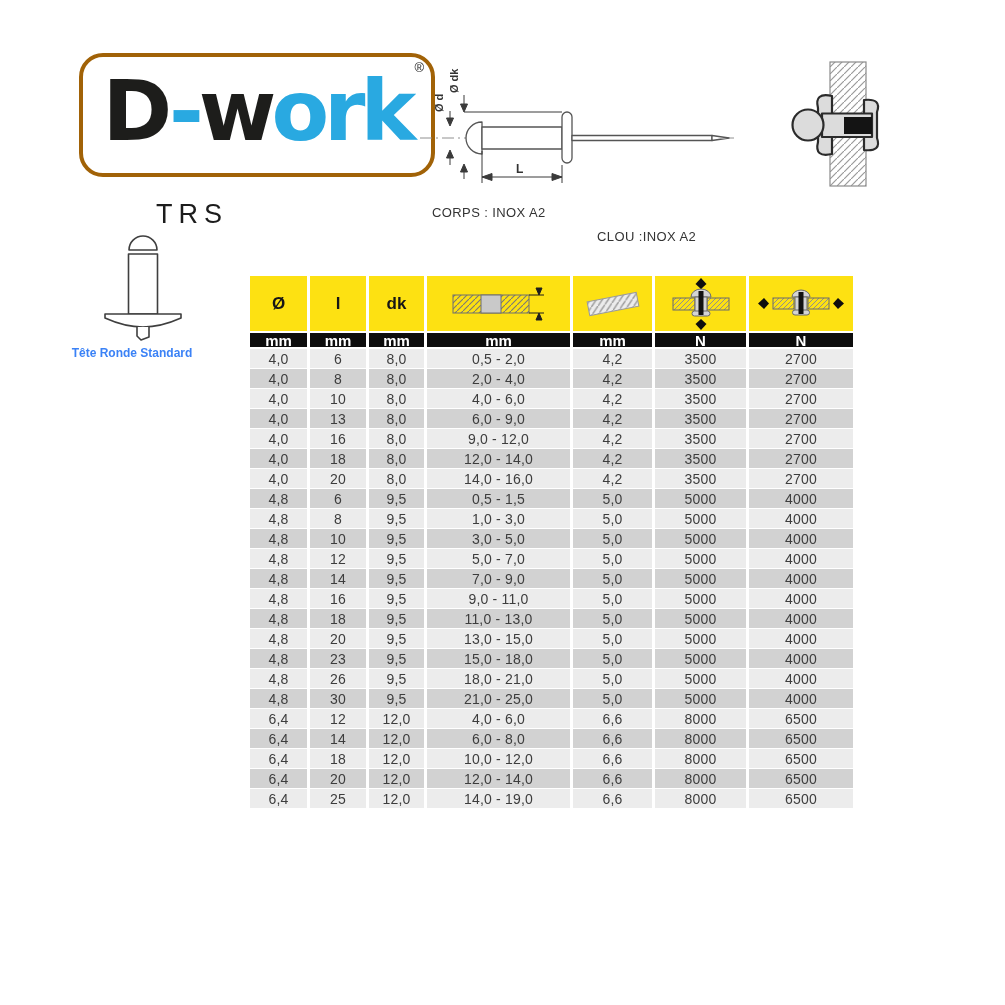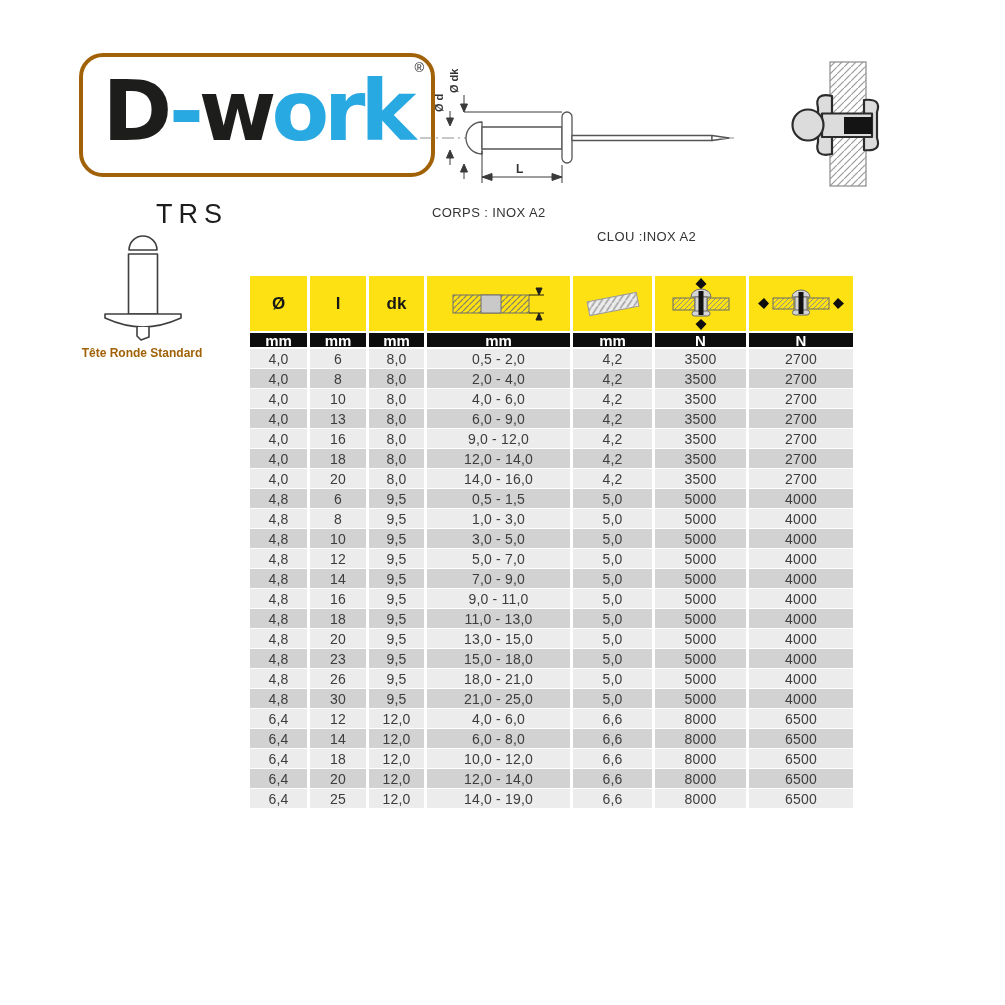--- a/index.html
+++ b/index.html
@@ -36,22 +36,22 @@
   }
 
   
   .trs-title {
     position:absolute; left:58px; top:199px; width:170px;
     text-align:right; font-size:27px; letter-spacing:6px;
     color:#1c1c1c; font-weight:400;
   }
   .trs-svg { position:absolute; left:101px; top:230px; }
   .trs-caption {
-    position:absolute; left:47px; top:346px; width:190px;
-    text-align:center; font-size:12px; font-weight:bold; color:#a16207;
+    position:absolute; left:37px; top:346px; width:190px;
+    text-align:center; font-size:12px; font-weight:bold; color:#3b82f6;
   }
 
   
   .rivet-diagram { position:absolute; left:412px; top:55px; }
   .materials-label {
     position:absolute; top:205px;
     font-size:13px; color:#333333; letter-spacing:0.4px;
   }
   .materials-label.corps { left:432px; }
   .materials-label.clou  { left:597px;margin-top:24px; }

